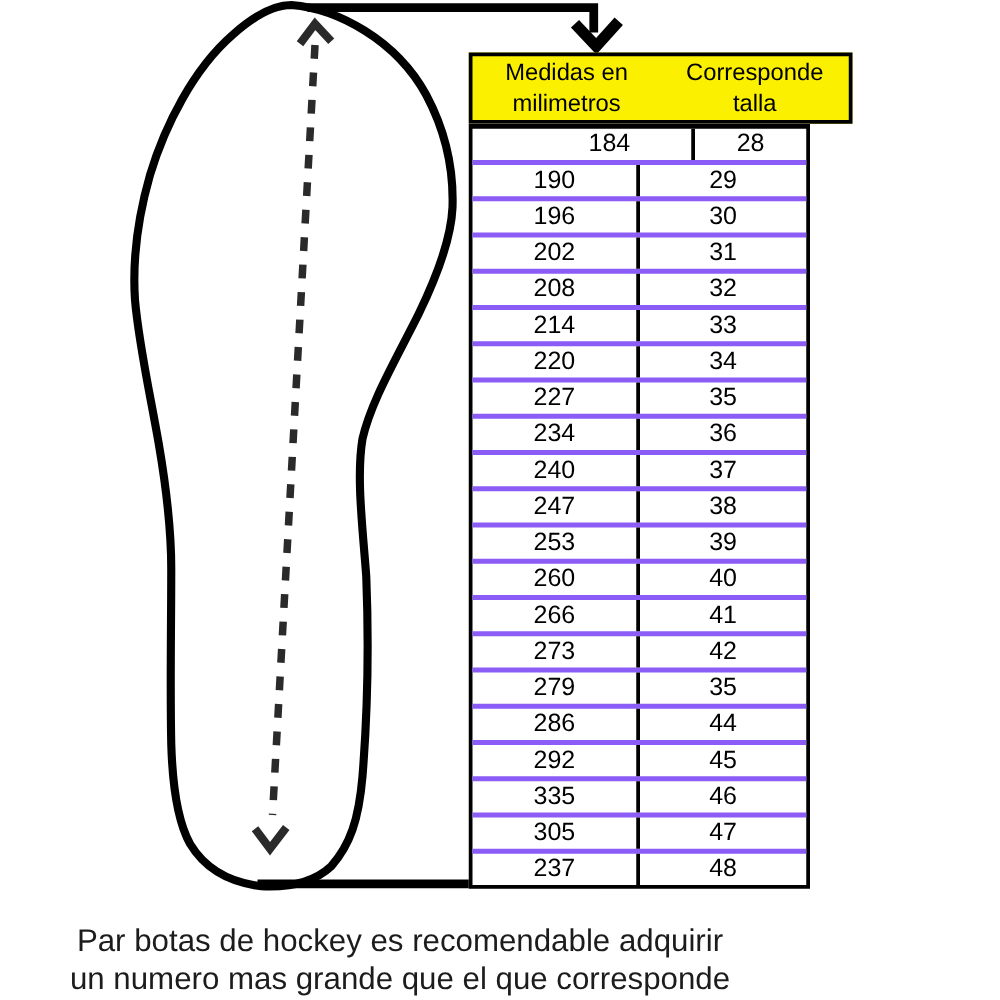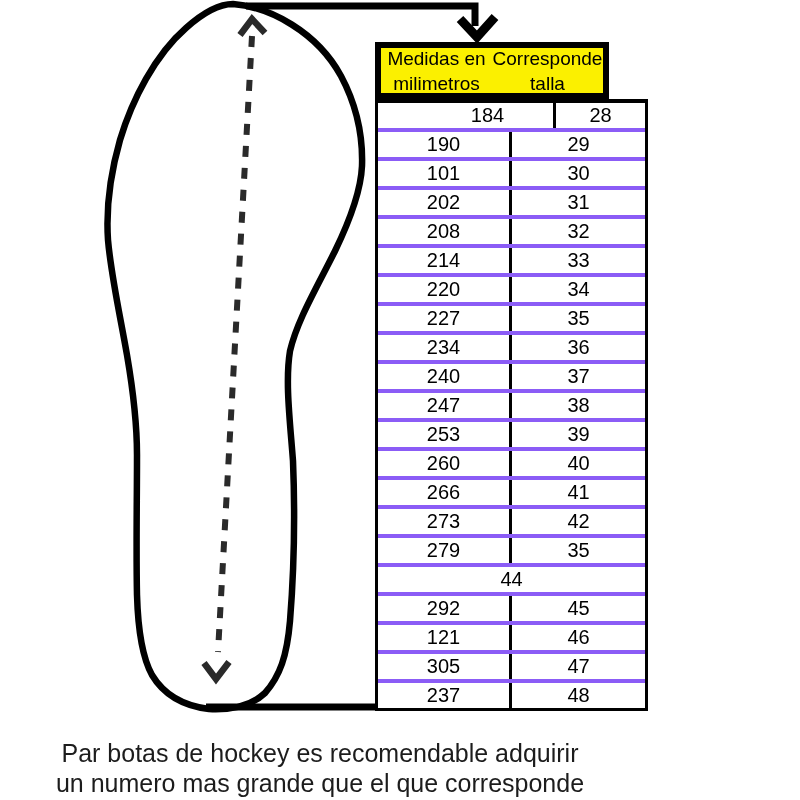--- a/index.html
+++ b/index.html
@@ -5,22 +5,22 @@
   html,body{margin:0;padding:0;background:#ffffff;}
   .canvas{
     position:relative;width:800px;height:800px;background:#ffffff;overflow:hidden;
     font-family:"Liberation Sans","DejaVu Sans",sans-serif;color:#000;
   }
   .diagram-svg{position:absolute;left:0;top:0;width:800px;height:800px;}
 
   
   .size-table{position:absolute;left:375px;top:42px;width:273px;box-sizing:border-box;}
   .thead{
-    box-sizing:border-box;display:flex;width:234px;height:57px;
-    border:6px solid #000000;text-align:center;
+    box-sizing:border-box;display:flex;width:307px;height:57px;
+    border:3px solid #000000;text-align:center;
   }
   .th{
     flex:1 1 50%;display:flex;flex-direction:column;justify-content:center;
     font-size:19px;line-height:25px;
   }
   .tbody{
     box-sizing:border-box;width:273px;border:3px solid #000;border-top-width:4px;
     background:#fff;
   }
   .tr{display:flex;height:25px;border-top:4px solid #8b5cf6;}
@@ -93,21 +93,21 @@
     <div class="tbody" id="tbody">
         <div class="tr">
           <div class="td">184</div>
           <div class="td talla">28</div>
         </div>
         <div class="tr">
           <div class="td">190</div>
           <div class="td talla">29</div>
         </div>
         <div class="tr">
-          <div class="td">101</div>
+          <div class="td">196</div>
           <div class="td talla">30</div>
         </div>
         <div class="tr">
           <div class="td">202</div>
           <div class="td talla">31</div>
         </div>
         <div class="tr">
           <div class="td">208</div>
           <div class="td talla">32</div>
         </div>
@@ -149,28 +149,29 @@
         </div>
         <div class="tr">
           <div class="td">273</div>
           <div class="td talla">42</div>
         </div>
         <div class="tr">
           <div class="td">279</div>
           <div class="td talla">35</div>
         </div>
         <div class="tr">
+          <div class="td">286</div>
           <div class="td talla">44</div>
         </div>
         <div class="tr">
           <div class="td">292</div>
           <div class="td talla">45</div>
         </div>
         <div class="tr">
-          <div class="td">121</div>
+          <div class="td">335</div>
           <div class="td talla">46</div>
         </div>
         <div class="tr">
           <div class="td">305</div>
           <div class="td talla">47</div>
         </div>
         <div class="tr">
           <div class="td">237</div>
           <div class="td talla">48</div>
         </div>

